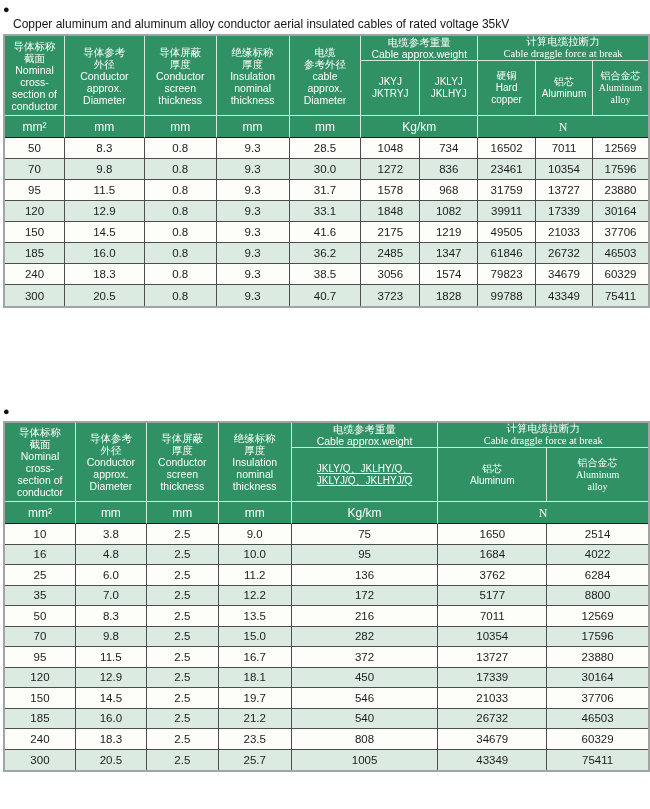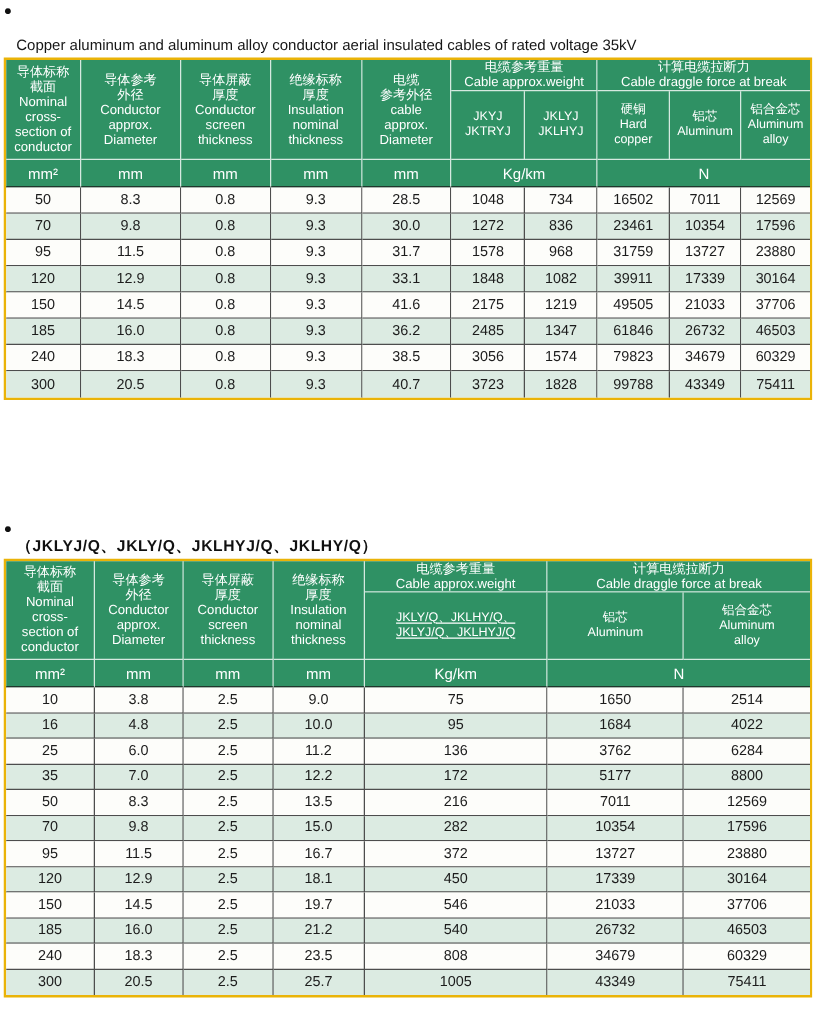--- a/index.html
+++ b/index.html
@@ -5,33 +5,33 @@
   html,body{margin:0;padding:0;background:#ffffff;}
   .page{
     position:relative;width:650px;height:809px;background:var(--page-bg,#fff);
     font-family:"Liberation Sans","DejaVu Sans",sans-serif;color:#1a1a1a;overflow:hidden;
   }
   .sec{margin:0;}
   .title-line{display:flex;align-items:flex-start;margin-left:3px;padding-top:2px;}
   .bullet{font-size:11px;line-height:14px;margin-right:2px;color:#101010;}
   .t-cn{font-size:12.5px;font-weight:bold;line-height:14px;letter-spacing:0.5px;color:#101010;}
   .t-cn2{font-size:12.5px;font-weight:bold;line-height:14px;letter-spacing:0.5px;color:#101010;margin-left:13px;}
-  .t-en{font-size:12px;line-height:14px;color:#161616;margin-left:13px;margin-top:13px;}
+  .t-en{font-size:12px;line-height:14px;color:#161616;margin-left:13px;margin-top:1px;}
   table.grid{
     border-collapse:separate;border-spacing:0;table-layout:fixed;
-    margin:3px 0 0 3px;border:2px solid #eab308;background:var(--row-base,#fdfdfa);
+    margin:3px 0 0 3px;border:2px solid #a3a3a3;background:var(--row-base,#fdfdfa);
   }
   table.grid th,table.grid td{padding:0 1px;text-align:center;vertical-align:middle;overflow:hidden;}
   thead th{
     background:var(--green,#2f9164);color:#ffffff;font-weight:normal;
     font-size:10px;line-height:12px;white-space:pre-line;
     border-right:1px solid var(--hdr-line,rgba(255,255,255,.8));
     border-bottom:1px solid var(--hdr-line,rgba(255,255,255,.8));
   }
-  thead tr th:last-child{border-right:none;}
+  thead tr th:last-child{border-right:none;font-family:Liberation Serif, serif;}
   tr.h-span{height:24px;}
   tr.h-span th{font-size:10.5px;}
   tr.h-sub th{font-size:10px;}
   tr.h-units th{height:21px;font-size:12px;border-bottom:1px solid #1a1a1a;}
   tbody td{
     font-size:11.5px;color:#1c1c1c;
     border-right:1px solid #4d4d4d;border-bottom:1px solid #4d4d4d;
     background:var(--row-base,#fdfdfa);
   }
   tbody tr td:last-child{border-right:none;}
@@ -223,21 +223,20 @@
             <td>75411</td>
           </tr>
         </tbody>
     </table>
   </div>
 
   <div class="sec sec2">
     <div class="title-line">
       <span class="bullet">●</span>
     </div>
-    <div class="t-cn2">（JKLYJ/Q、JKLY/Q、JKLHYJ/Q、JKLHY/Q）</div>
 
     <table class="grid t10">
       <colgroup>
         <col style="width:71px">
           <col style="width:71px">
           <col style="width:72px">
           <col style="width:73px">
         <col style="width:147px">
           <col style="width:109px">
           <col style="width:101px">

